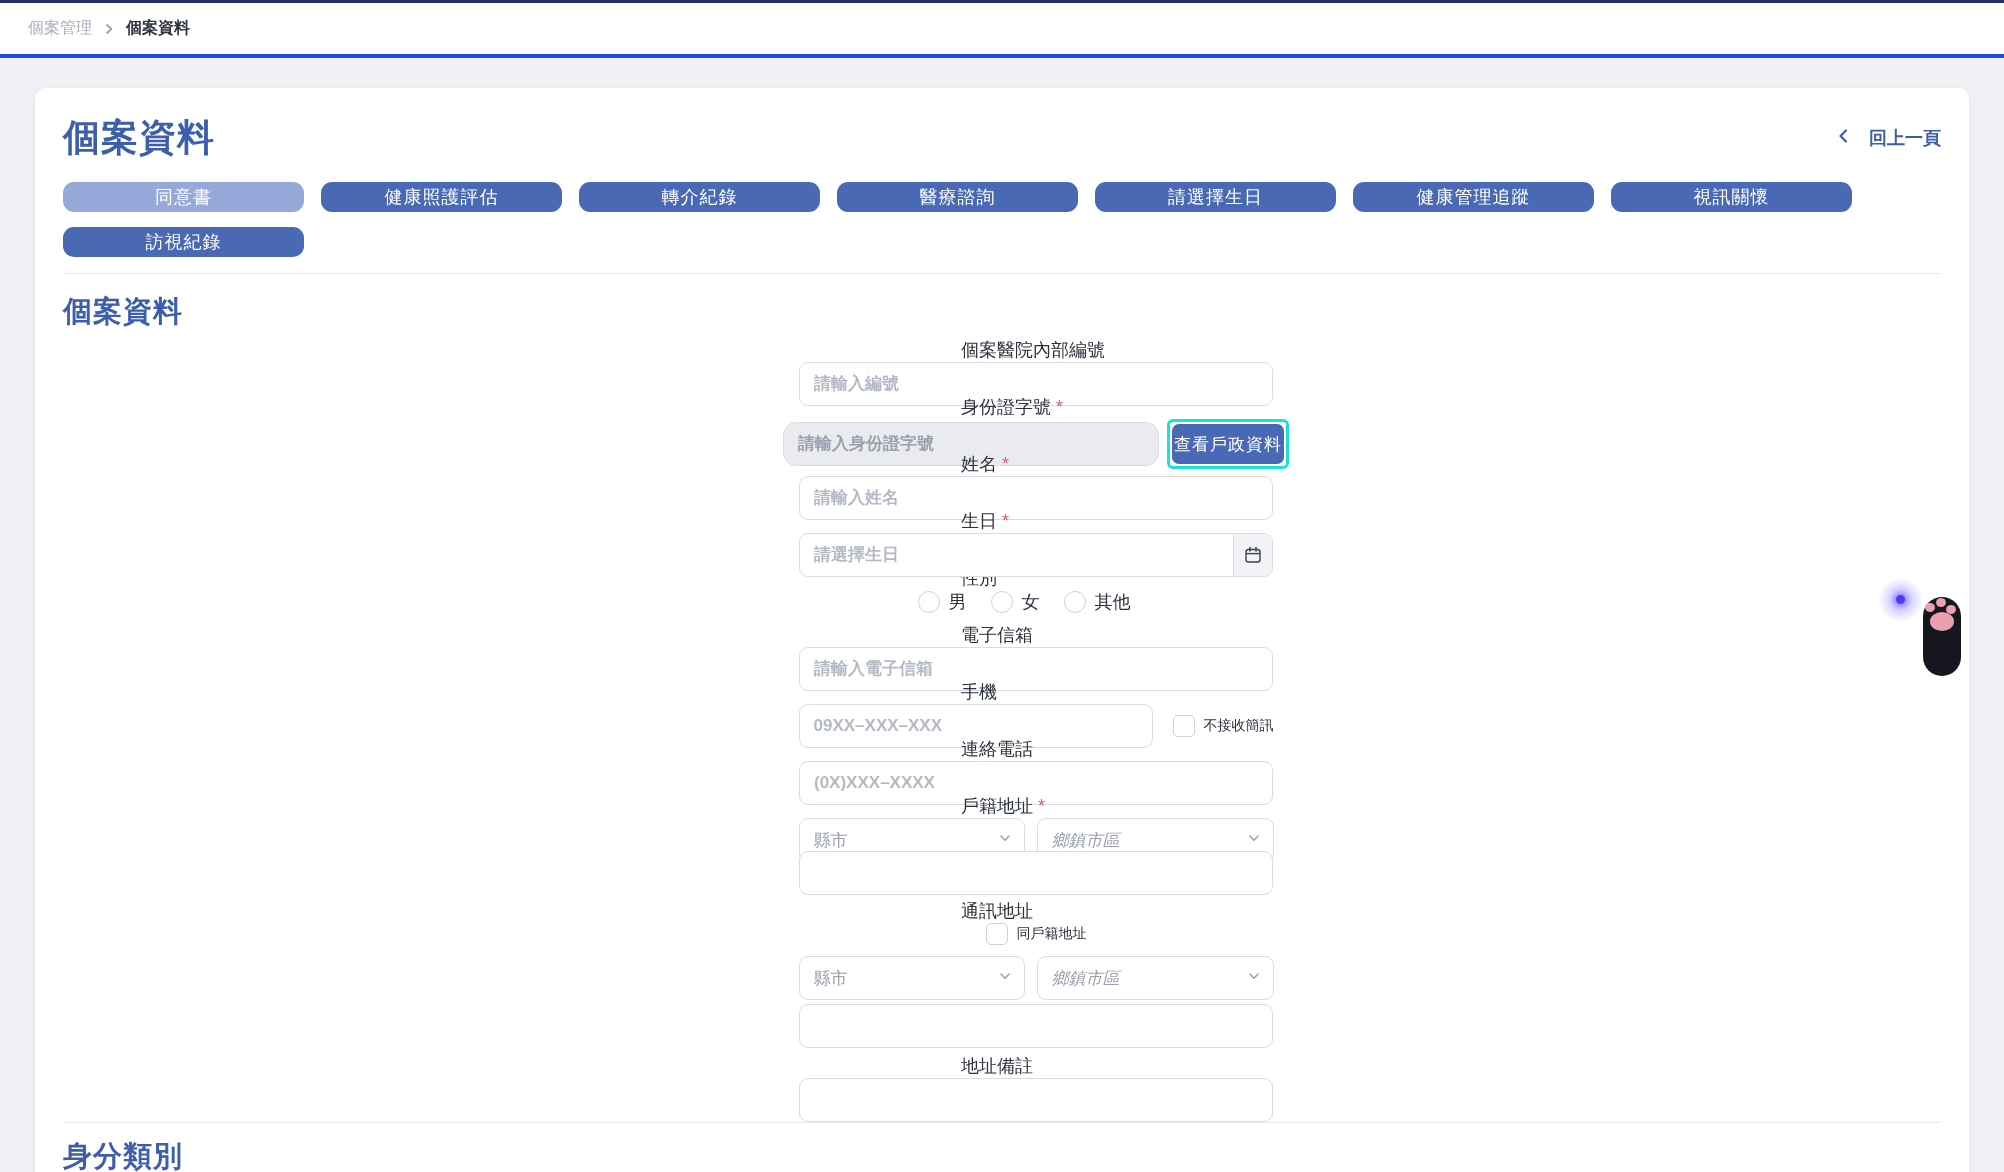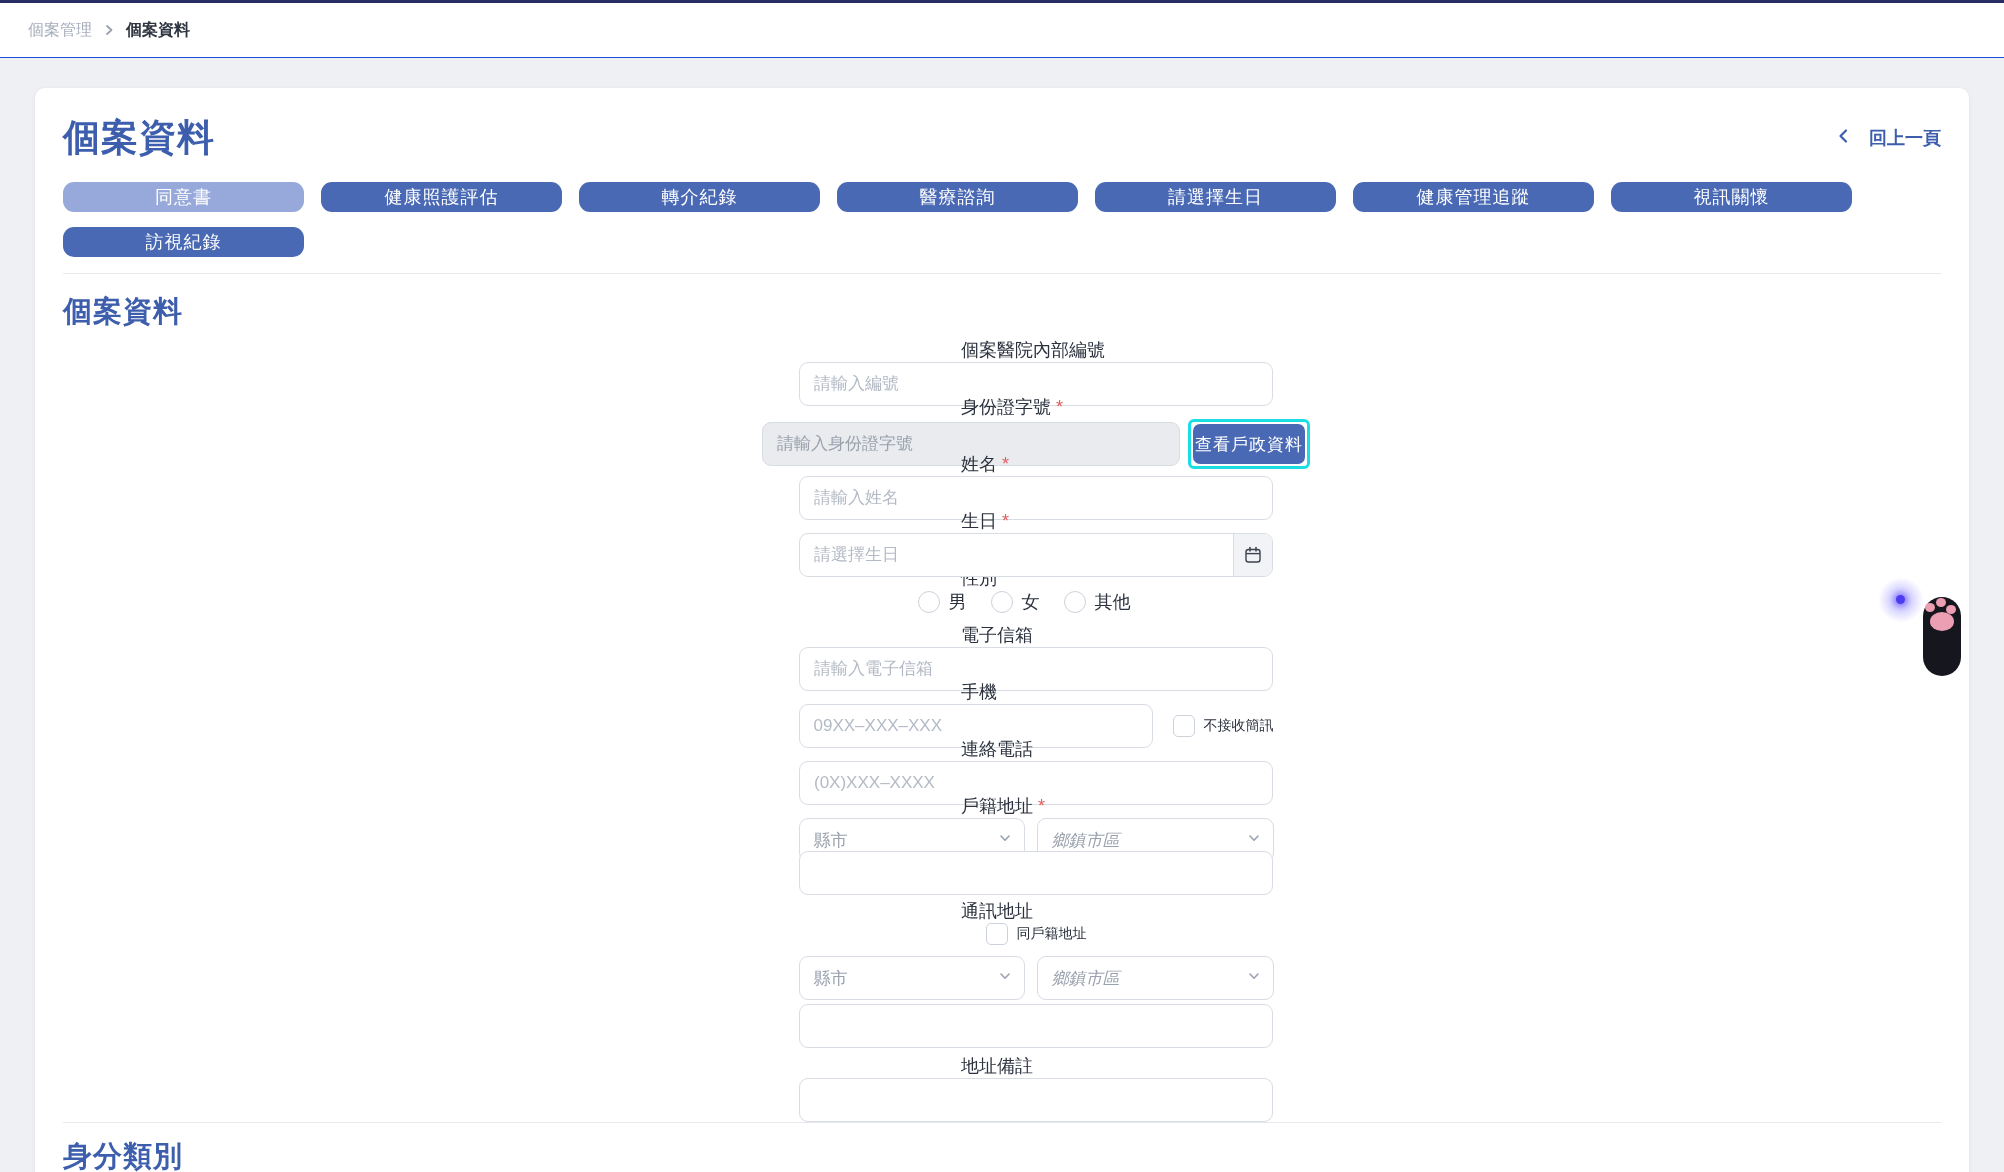--- a/index.html
+++ b/index.html
@@ -1,20 +1,20 @@
 <!DOCTYPE html>
 <html><head>
 <meta charset="utf-8">
 <style>
   * { margin:0; padding:0; box-sizing:border-box; }
   html,body { width:2004px; height:1172px; overflow:hidden;
     font-family:"Liberation Sans", sans-serif; background:#eef0f3; color:#2e3440; }
 
   .topline { height:3px; background:#272e66; }
-  .topbar { height:55px; background:#fff; border-bottom:1px solid #1d4ed8;
+  .topbar { height:55px; background:#fff; border-bottom:4px solid #1d4ed8;
     display:flex; align-items:center; padding:0 28px; }
   .crumb { display:flex; align-items:center; gap:10px; font-size:16px; }
   .crumb-link { color:#a6adbb; cursor:pointer; }
   .crumb-cur { color:#2e3440; font-weight:600; }
   .crumb-sep { display:flex; align-items:center; }
 
   .card { position:absolute; left:35px; top:88px; width:1934px; height:1160px;
     background:#fff; border-radius:10px; box-shadow:0 1px 4px rgba(16,24,40,.07);
     padding:26px 28px; }
 
@@ -36,23 +36,23 @@
   .form { margin-left:653px; margin-top:6px; width:640px; }
   .frow { display:flex; align-items:center; height:57px;flex-direction:column; }
   .frow.h48 { height:48px; } .frow.h50 { height:50px; } .frow.h58 { height:58px; }
   .flabel { width:150px; flex:none; font-size:18px; color:#2b313d; display:flex; gap:5px;
     align-items:center; }
   .req { color:#e25d5d; font-size:18px; }
   .ffield { display:flex; align-items:center; }
 
   .inp { height:44px; border:1px solid #d8dce3; border-radius:9px; padding:0 14px;
     font-size:17px; color:#2e3440; background:#fff; outline:none;
-    font-family:"Liberation Sans", sans-serif; }
+    font-family:"Liberation Sans", sans-serif;font-weight:bold; }
   .inp::placeholder { color:#b4bac5; }
-  .w-full { width:474px; } .w-mid { width:418px; } .w-mob { width:354px; }
+  .w-full { width:474px; } .w-mid { width:376px;border-radius:13px; } .w-mob { width:354px; }
   .inp.gray { background:#e9ebef; }
   .inp.gray::placeholder { color:#9aa1ac; }
 
   .hl-wrap { margin-left:8px; border:3px solid #19dfe5; border-radius:6px; padding:2px;
     display:inline-flex; }
   .btn-blue { width:112px; height:40px; background:#4a69b4; color:#fff; border:none;
     border-radius:7px; font-size:17px; font-weight:500; cursor:pointer; letter-spacing:1px;
     font-family:"Liberation Sans", sans-serif; }
 
   .date-wrap { position:relative; width:474px; }

